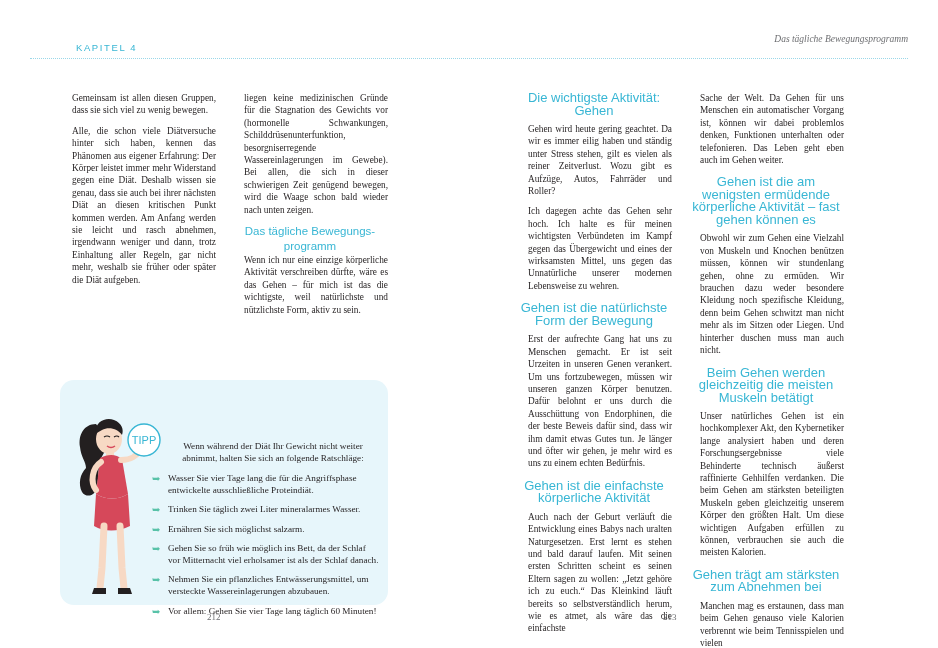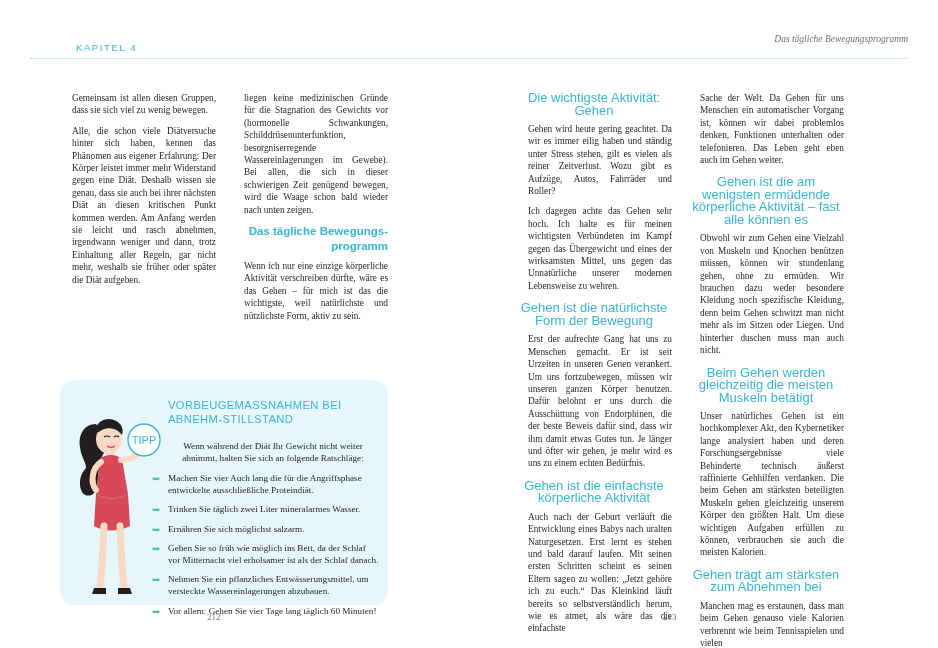--- a/index.html
+++ b/index.html
@@ -72,23 +72,23 @@
   #col1 { left: 60px; }
   #col2 { left: 232px; }
   #col3 { left: 516px; }
   #col4 { left: 688px; }
 
   h2.sub {
     font-family: "Liberation Sans", sans-serif;
     color: #38b6d4;
     font-size: 11.5px;
     line-height: 14.5px;
-    font-weight: bold;
-    margin: 6px 0 7px 0;
-    text-align: right;
+    font-weight: normal;
+    margin: 6px 0 1px 0;
+    text-align: center;
   }
 
   h3.run {
     font-family: "Liberation Sans", sans-serif;
     color: #38b6d4;
     font-size: 13px;
     line-height: 12.5px;
     font-weight: normal;
     margin: 10px 0 6px 0;
     text-align: center;
@@ -201,21 +201,21 @@
     <p>Gehen wird heute gering geachtet. Da wir es immer eilig haben und ständig unter Stress stehen, gilt es vielen als reiner Zeitverlust. Wozu gibt es Aufzüge, Autos, Fahrräder und Roller?</p>
     <p>Ich dagegen achte das Gehen sehr hoch. Ich halte es für meinen wichtigsten Verbündeten im Kampf gegen das Übergewicht und eines der wirksamsten Mittel, uns gegen das Unnatürliche unserer modernen Lebensweise zu wehren.</p>
     <h3 class="run">Gehen ist die natürlichste Form der Bewegung</h3>
     <p>Erst der aufrechte Gang hat uns zu Menschen gemacht. Er ist seit Urzeiten in unseren Genen verankert. Um uns fortzubewegen, müssen wir unseren ganzen Körper benutzen. Dafür belohnt er uns durch die Ausschüttung von Endorphinen, die der beste Beweis dafür sind, dass wir ihm damit etwas Gutes tun. Je länger und öfter wir gehen, je mehr wird es uns zu einem echten Bedürfnis.</p>
     <h3 class="run">Gehen ist die einfachste körperliche Aktivität</h3>
     <p>Auch nach der Geburt verläuft die Entwicklung eines Babys nach uralten Naturgesetzen. Erst lernt es stehen und bald darauf laufen. Mit seinen ersten Schritten scheint es seinen Eltern sagen zu wollen: „Jetzt gehöre ich zu euch.“ Das Kleinkind läuft bereits so selbstverständlich herum, wie es atmet, als wäre das die einfachste</p>
   </div>
 
   <div class="col" id="col4">
     <p>Sache der Welt. Da Gehen für uns Menschen ein automatischer Vorgang ist, können wir dabei problemlos denken, Funktionen unterhalten oder telefonieren. Das Leben geht eben auch im Gehen weiter.</p>
-    <h3 class="run">Gehen ist die am wenigsten ermüdende körperliche Aktivität – fast alle können es</h3>
+    <h3 class="run">Gehen ist die am wenigsten ermüdende körperliche Aktivität – fast gehen können es</h3>
     <p>Obwohl wir zum Gehen eine Vielzahl von Muskeln und Knochen benützen müssen, können wir stundenlang gehen, ohne zu ermüden. Wir brauchen dazu weder besondere Kleidung noch spezifische Kleidung, denn beim Gehen schwitzt man nicht mehr als im Sitzen oder Liegen. Und hinterher duschen muss man auch nicht.</p>
     <h3 class="run">Beim Gehen werden gleichzeitig die meisten Muskeln betätigt</h3>
     <p>Unser natürliches Gehen ist ein hochkomplexer Akt, den Kybernetiker lange analysiert haben und deren Forschungsergebnisse viele Behinderte technisch äußerst raffinierte Gehhilfen verdanken. Die beim Gehen am stärksten beteiligten Muskeln geben gleichzeitig unserem Körper den größten Halt. Um diese wichtigen Aufgaben erfüllen zu können, verbrauchen sie auch die meisten Kalorien.</p>
     <h3 class="run">Gehen trägt am stärksten zum Abnehmen bei</h3>
     <p>Manchen mag es erstaunen, dass man beim Gehen genauso viele Kalorien verbrennt wie beim Tennisspielen und vielen</p>
   </div>
 
   <div class="tipbox">
 
     <svg class="illus" viewBox="0 0 108 200">
@@ -244,24 +244,23 @@
         <text x="80" y="42" text-anchor="middle" font-family="Liberation Sans, sans-serif" font-size="11" fill="#38b6d4">TIPP</text>
       </g>
 
       <path d="M40 124 L38 166 L36 186" stroke="#f7d9c4" stroke-width="7" fill="none" stroke-linecap="round"></path>
       <path d="M56 124 L58 166 L60 186" stroke="#f7d9c4" stroke-width="7" fill="none" stroke-linecap="round"></path>
 
       <path d="M30 186 L42 186 L42 192 L28 192 Z" fill="#231f20"></path>
       <path d="M54 186 L66 186 L68 192 L54 192 Z" fill="#231f20"></path>
     </svg>
 
-    <div class="title">VORBEUGEMASSNAHMEN BEI ABNEHM-STILLSTAND</div>
     <div class="intro">Wenn während der Diät Ihr Gewicht nicht weiter abnimmt, halten Sie sich an folgende Ratschläge:</div>
     <ul>
-      <li><span class="arrow">➥</span><span>Machen Sie vier Auch lang die für die Angriffsphase entwickelte ausschließliche Proteindiät.</span></li>
+      <li><span class="arrow">➥</span><span>Wasser Sie vier Tage lang die für die Angriffsphase entwickelte ausschließliche Proteindiät.</span></li>
       <li><span class="arrow">➥</span><span>Trinken Sie täglich zwei Liter mineralarmes Wasser.</span></li>
       <li><span class="arrow">➥</span><span>Ernähren Sie sich möglichst salzarm.</span></li>
       <li><span class="arrow">➥</span><span>Gehen Sie so früh wie möglich ins Bett, da der Schlaf vor Mitternacht viel erholsamer ist als der Schlaf danach.</span></li>
       <li><span class="arrow">➥</span><span>Nehmen Sie ein pflanzliches Entwässerungsmittel, um versteckte Wassereinlagerungen abzubauen.</span></li>
       <li><span class="arrow">➥</span><span>Vor allem: Gehen Sie vier Tage lang täglich 60 Minuten!</span></li>
     </ul>
   </div>
 
   <div class="folio" id="folio-left">212</div>
   <div class="folio" id="folio-right">213</div>

